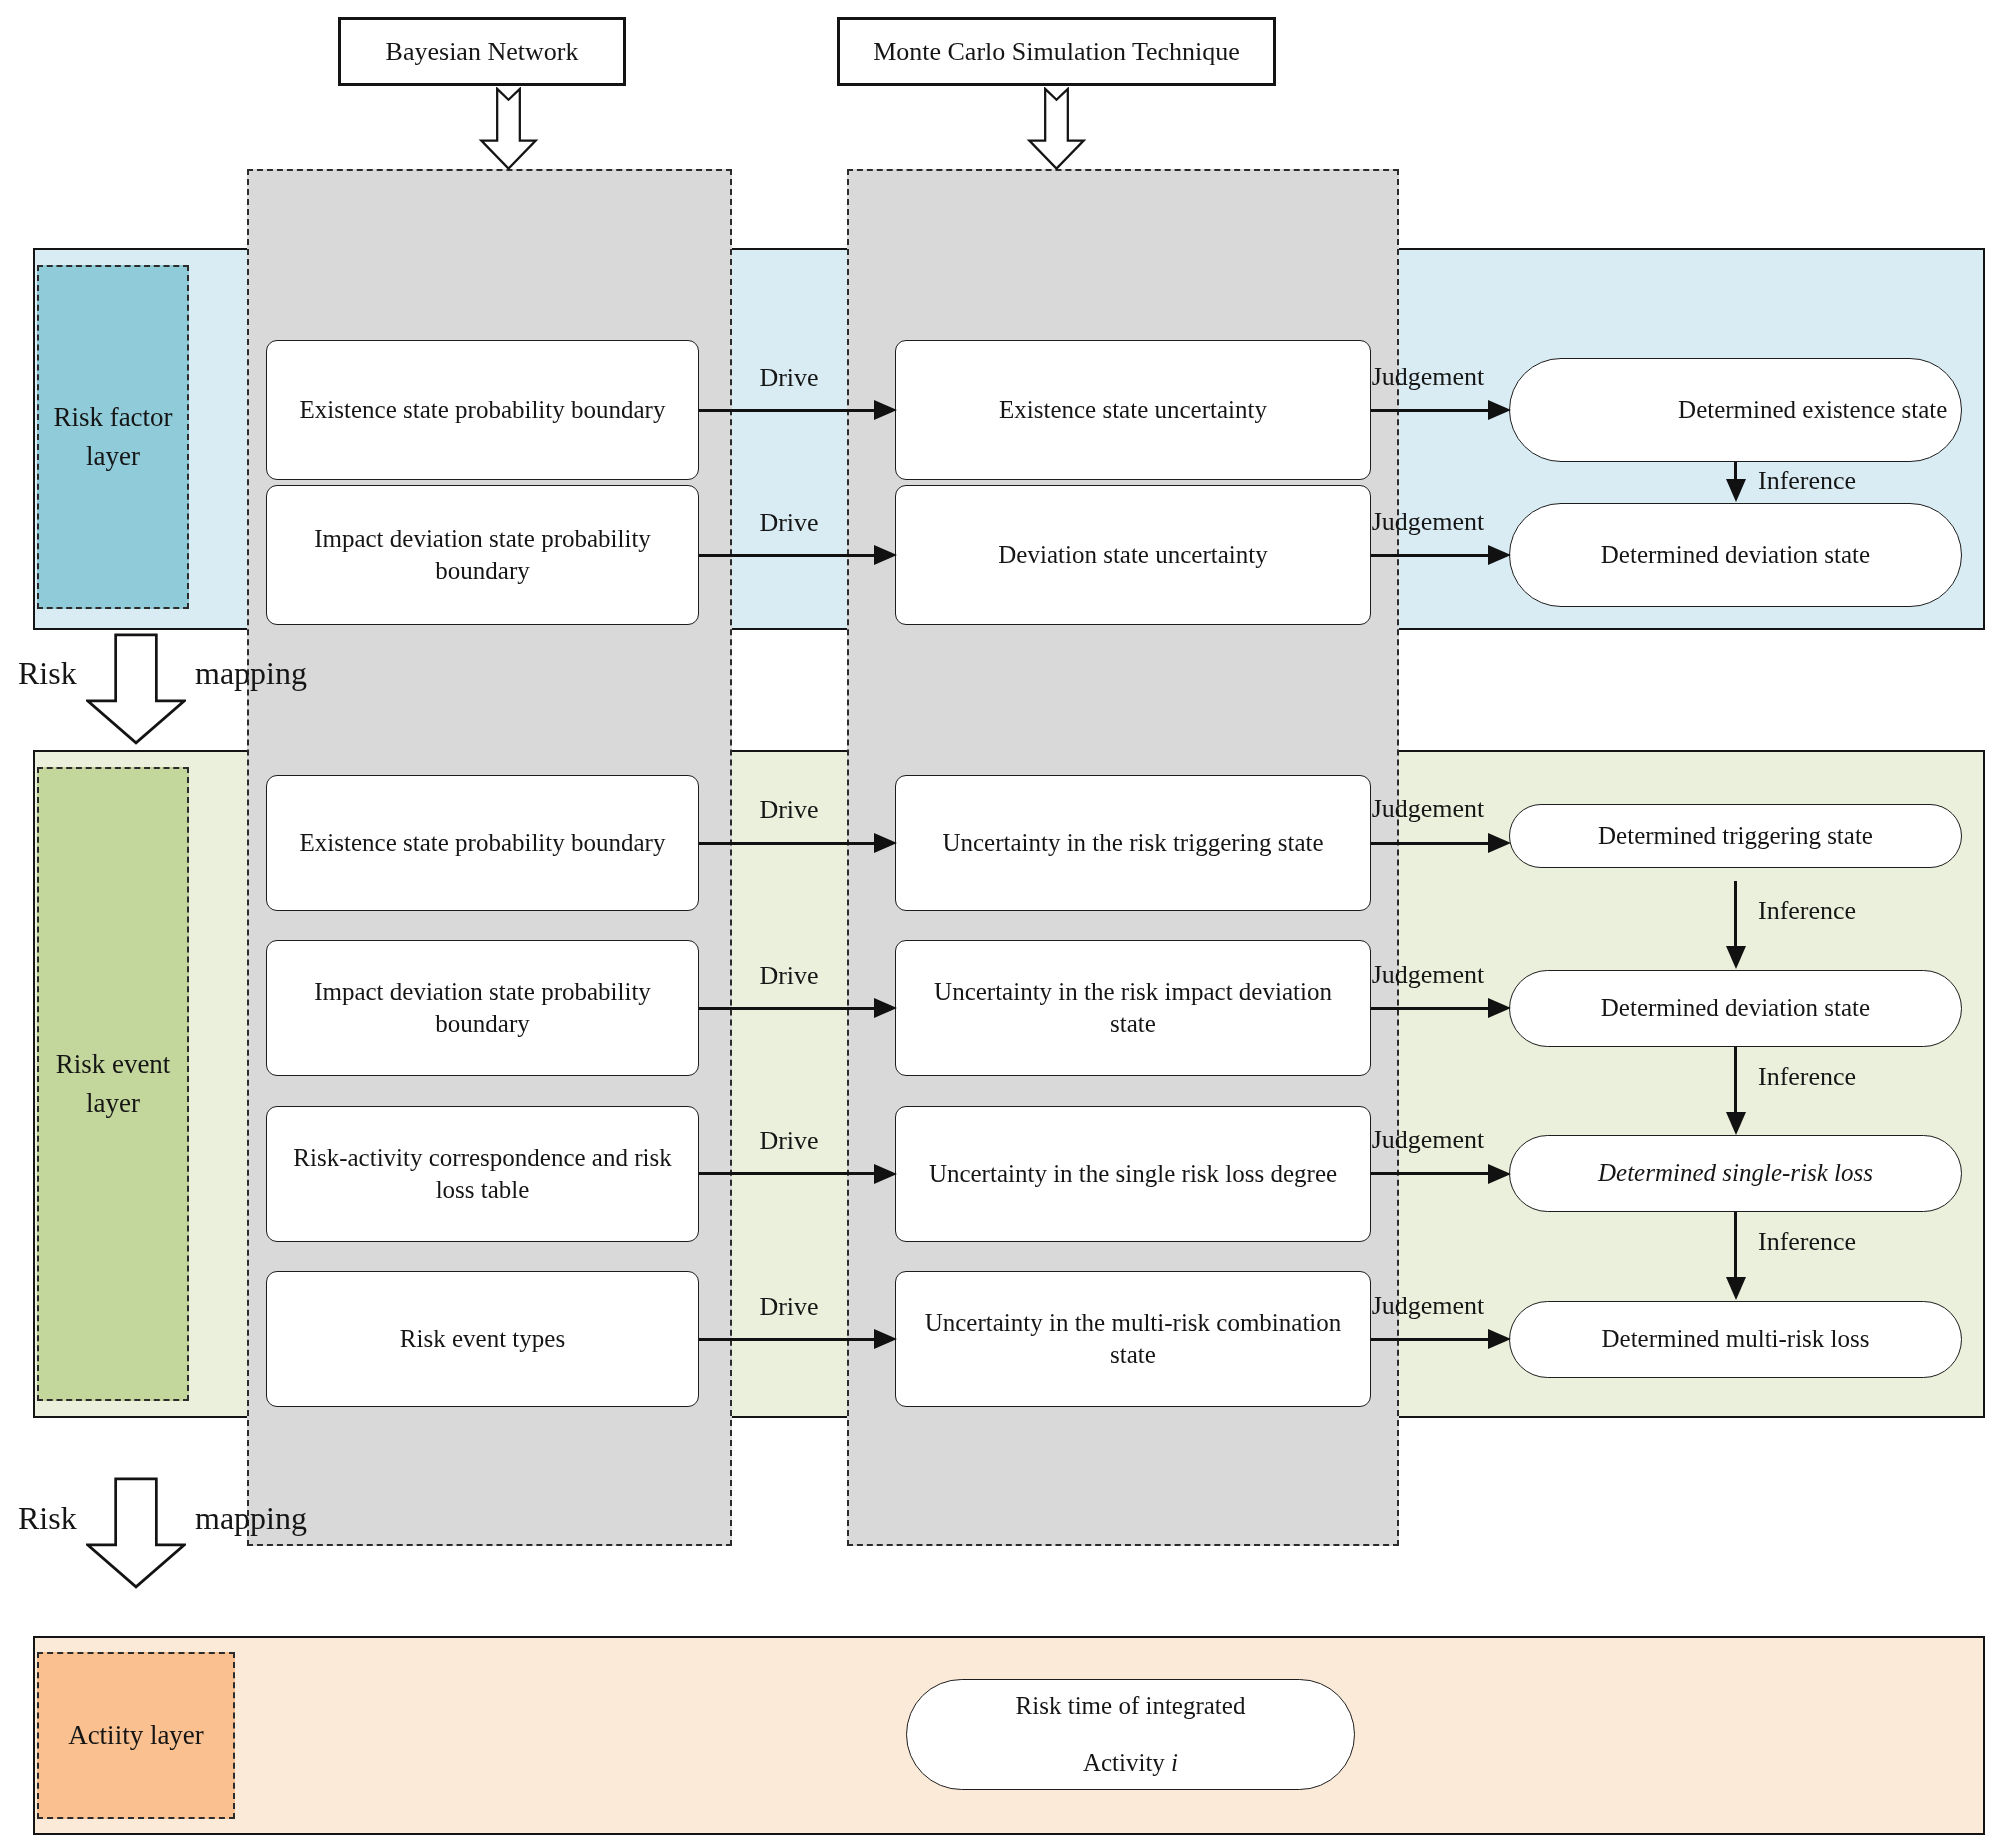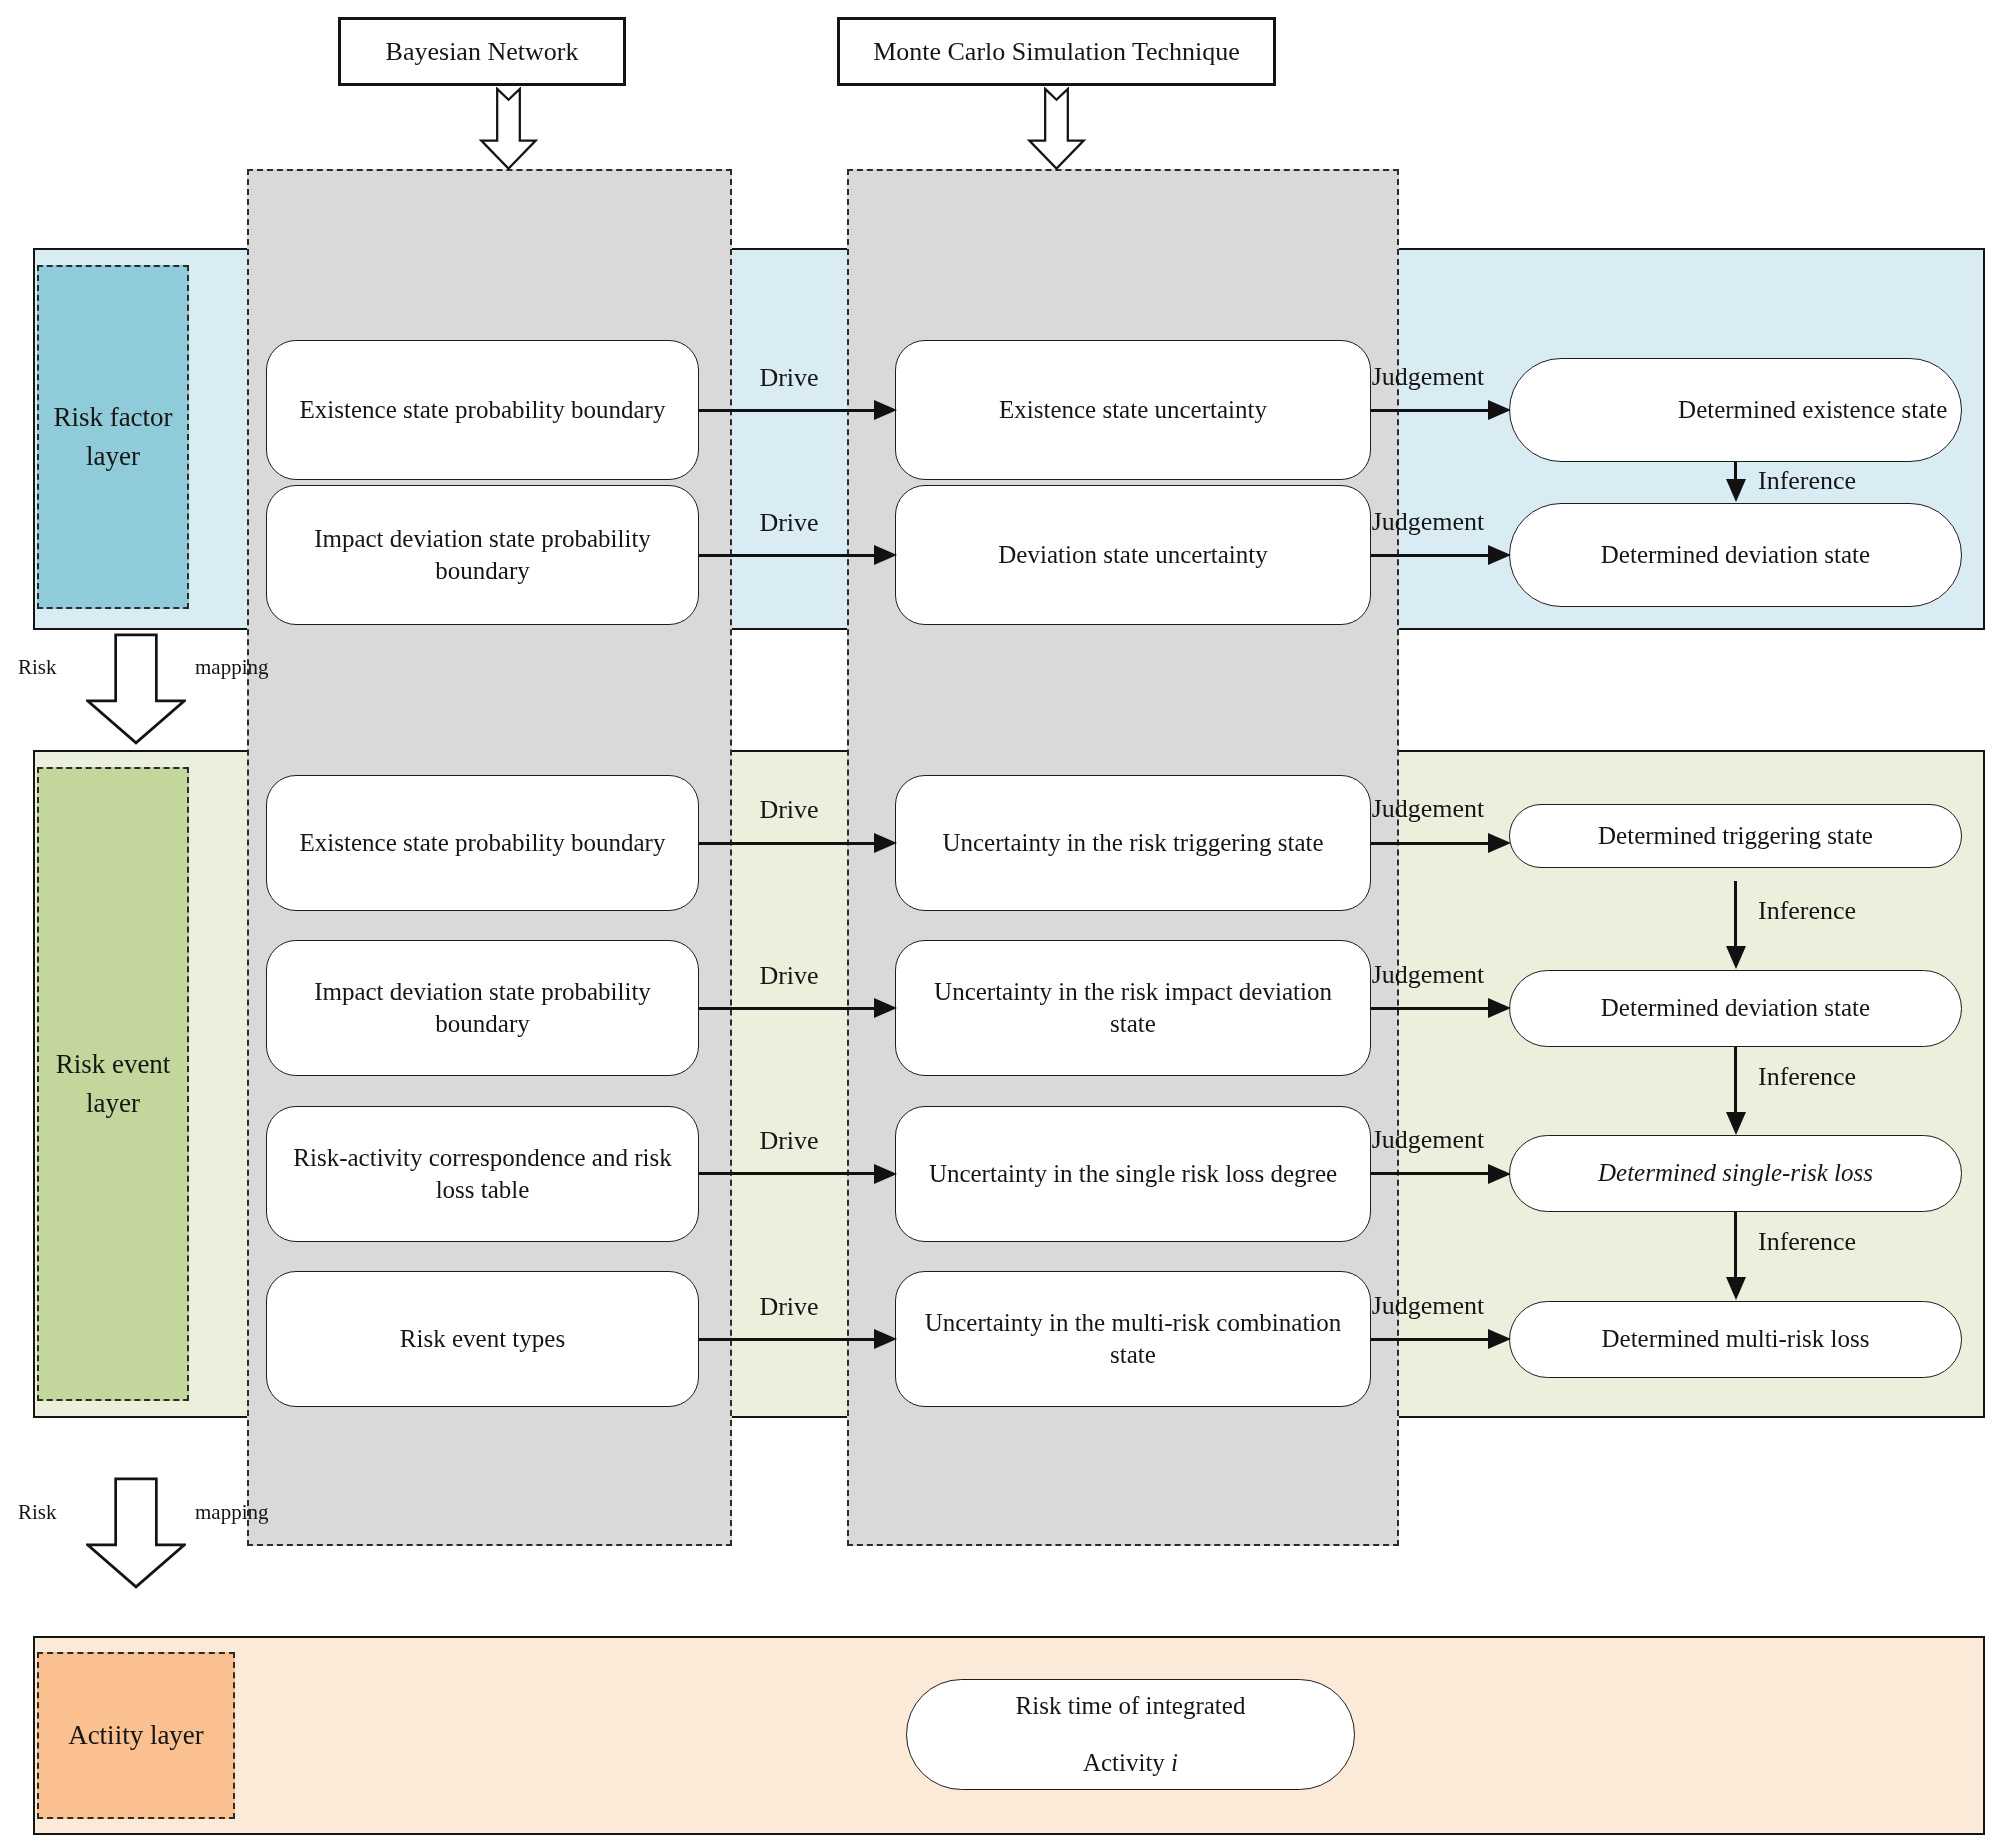--- a/index.html
+++ b/index.html
@@ -27,32 +27,32 @@
   .hbox{
     position:absolute;top:17px;height:69px;background:#ffffff;border:3.2px solid #141414;box-sizing:border-box;
     display:flex;align-items:center;justify-content:center;font-size:26px;z-index:6;
   }
   
   .node{
     position:absolute;background:#ffffff;border:1.8px solid #1d1d1d;box-sizing:border-box;z-index:5;
     display:flex;align-items:center;justify-content:center;text-align:center;
     font-size:25px;line-height:1.3;padding:0 13.6px;
   }
-  .node.lm{border-radius:30px;justify-content:center;}
+  .node.lm{border-radius:11px;justify-content:center;}
   .node.r1{border-radius:52px;}
   .node.r2{border-radius:39px;}
   .node.act{border-radius:57px;}
   
   .hline{position:absolute;height:2.7px;background:#111;z-index:6;}
   .vline{position:absolute;width:2.7px;background:#111;z-index:6;}
   .rhead{position:absolute;width:0;height:0;border-top:10px solid transparent;border-bottom:10px solid transparent;border-left:23.6px solid #111;z-index:6;}
   .dhead{position:absolute;width:0;height:0;border-left:10px solid transparent;border-right:10px solid transparent;border-top:23.6px solid #111;z-index:6;}
   .elabel{position:absolute;font-size:26px;white-space:nowrap;z-index:7;}
   .center{transform:translateX(-50%);}
-  .maplabel{position:absolute;font-size:21px;white-space:nowrap;z-index:7;}
+  .maplabel{position:absolute;font-size:32px;white-space:nowrap;z-index:7;}
   .bigarrow{position:absolute;z-index:6;}
   .it{font-style:italic;}
 </style>
 </head>
 <body>
 
 <div id="canvas">
 
   <div class="band blue" style="top:248px;height:382px;"></div>
   <div class="band green" style="top:750px;height:668px;"></div>

